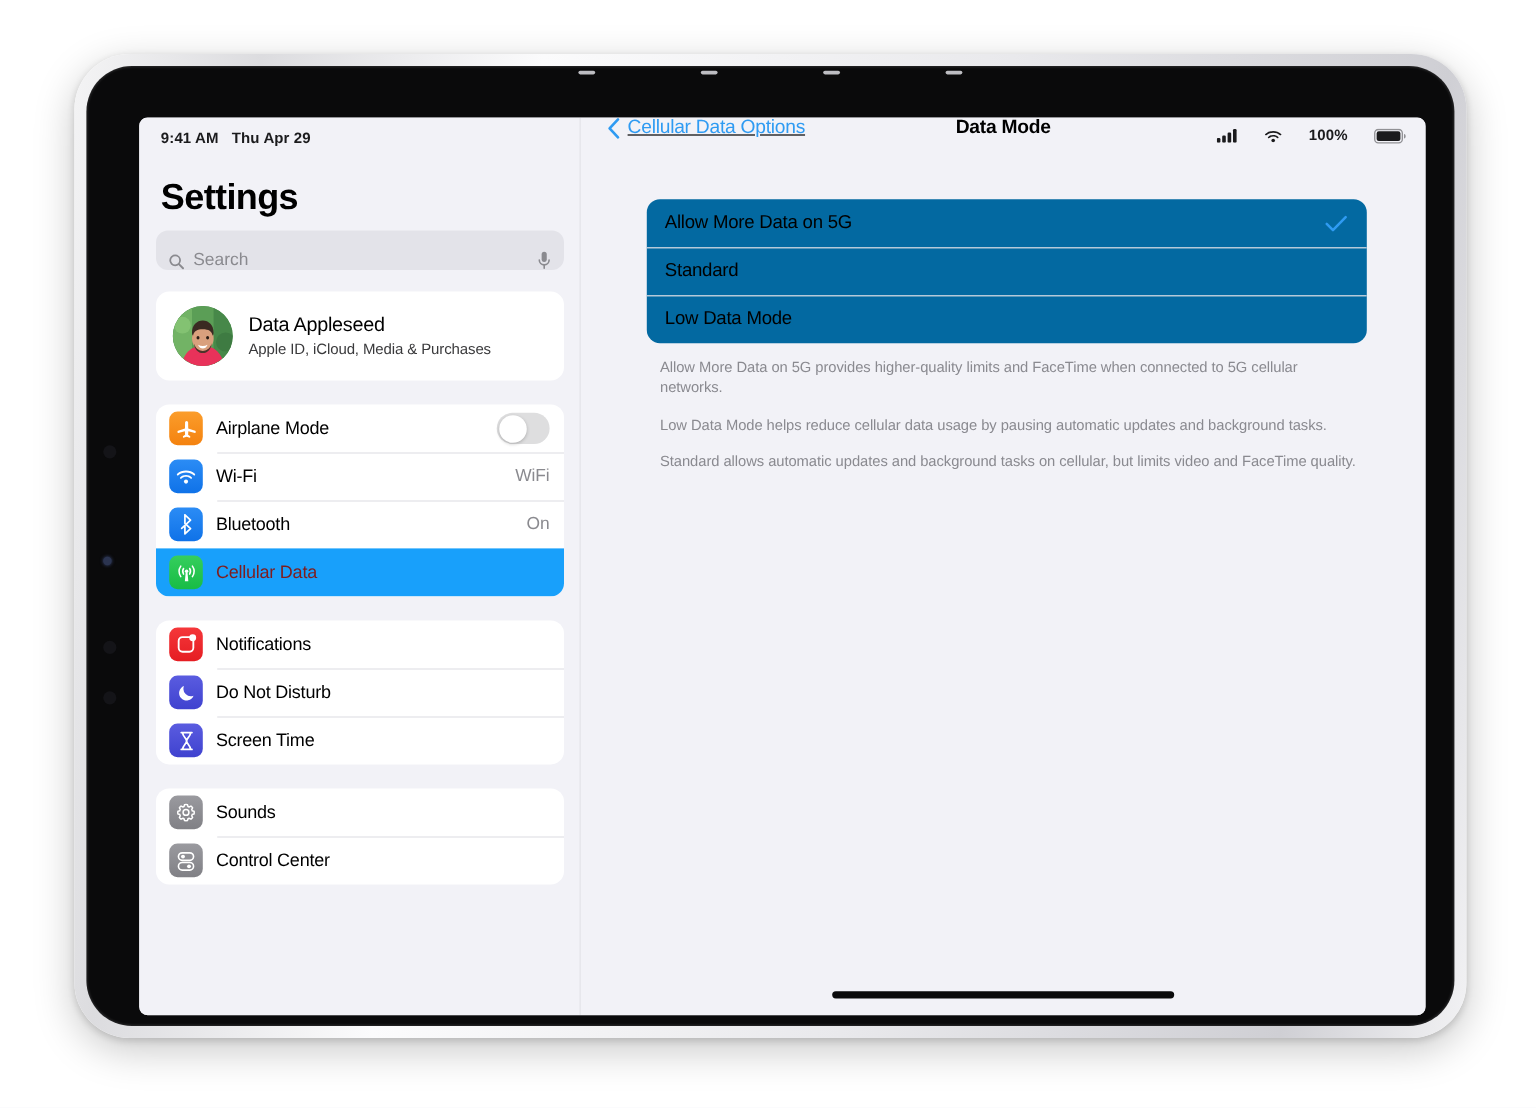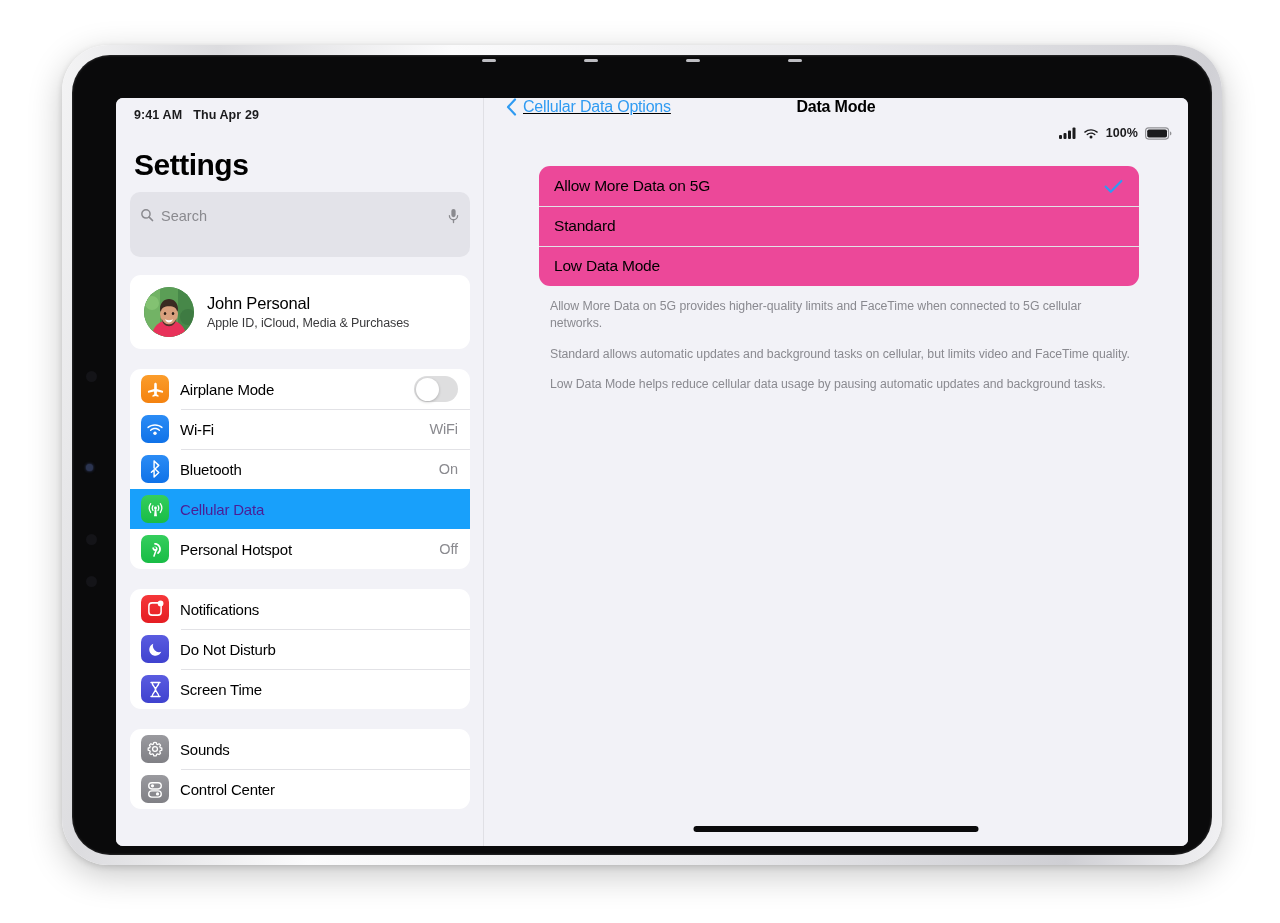--- a/index.html
+++ b/index.html
@@ -48,21 +48,21 @@
     padding:4px 14px 0 18px;font-size:12.5px;font-weight:bold;color:#1b1b1d;
     letter-spacing:.1px;
   }
   .sb-left{display:flex;gap:11px;align-items:center;}
   .settings-title{
     font-size:30px;font-weight:bold;color:#000;letter-spacing:-.5px;
     padding:20px 0 10px 18px;
   }
   .searchbar{
     margin:0 14px;height:33px;border-radius:10px;background:#e3e3e9;
-    display:flex;align-items:flex-start;padding:16px 10px;gap:7px;
+    display:flex;align-items:flex-end;padding:0 10px;gap:7px;
   }
   .searchbar .ph{color:#8a8a8f;font-size:14.5px;flex:1;}
   .profile-card{
     margin:18px 14px 0 14px;background:#fff;border-radius:11px;
     display:flex;align-items:center;gap:13px;padding:12px 14px;height:50px;
   }
   .avatar{
     width:50px;height:50px;border-radius:50%;flex:0 0 50px;overflow:hidden;
     background:#4c8f50;position:relative;
   }
@@ -77,21 +77,21 @@
   .row + .row::before{
     content:"";position:absolute;left:51px;right:0;top:0;height:1px;background:#e2e2e6;
   }
   .row.selected{background:#18a0fb;}
   .row.selected + .row::before,.row.selected::before{background:transparent;}
   .row-icon{
     width:28px;height:28px;border-radius:7px;flex:0 0 28px;
     display:flex;align-items:center;justify-content:center;color:#fff;
   }
   .row-label{font-size:15px;color:#000;letter-spacing:-.2px;flex:1;}
-  .row.selected .row-label{color:#4c1d95;}
+  .row.selected .row-label{color:#7f1d1d;}
   .row-value{font-size:14.5px;color:#8a8a8f;letter-spacing:-.1px;}
   .toggle{
     width:44px;height:26px;border-radius:13px;background:#dededf;position:relative;flex:0 0 44px;
   }
   .toggle .knob{
     position:absolute;top:1.5px;left:1.5px;width:23px;height:23px;border-radius:50%;
     background:#fff;box-shadow:0 1px 3px rgba(0,0,0,.22);
   }
 
   
@@ -107,21 +107,21 @@
   .detail{flex:1;height:100%;background:#f2f2f7;position:relative;overflow:hidden;}
   .nav-header{
     height:58px;display:flex;align-items:flex-start;position:relative;padding:0 22px;text-decoration:underline;
   }
   .back-btn{display:flex;align-items:center;gap:6px;color:#2f9bf2;font-size:16px;cursor:pointer;letter-spacing:-.2px;}
   .nav-title{
     position:absolute;left:0;right:0;text-align:center;font-size:16px;font-weight:bold;
     color:#000;letter-spacing:-.2px;pointer-events:none;
   }
   .opt-card{
-    margin:10px 49px 0 55px;background:#ec4899;border-radius:11px;overflow:hidden;
+    margin:10px 49px 0 55px;background:#0369a1;border-radius:11px;overflow:hidden;
   }
   .opt-row{
     height:40px;display:flex;align-items:center;padding:0 16px 0 15px;position:relative;
     font-size:15.5px;color:#000;letter-spacing:-.2px;
   }
   .opt-row + .opt-row::before{
     content:"";position:absolute;left:0;right:0;top:0;height:1px;background:#e2e2e6;
   }
   .opt-row .lbl{flex:1;}
   .check{color:#2f9bf2;font-size:18px;font-weight:bold;line-height:1;}
@@ -202,21 +202,21 @@
                   <ellipse cx="25" cy="27" rx="9" ry="10.5" fill="#d9a07d"></ellipse>
                   <path d="M16 22c0-6 4-10 9-10s9 4 9 10c0 1.5-.4 2.4-.9 2.6-.5-3.6-3.2-5.3-8.1-5.3-4.6 0-7.4 1.6-8.1 5.2-.6-.2-.9-1.1-.9-2.5z" fill="#3a2a22"></path>
                   <path d="M17.5 31c1.4 4.2 4.2 6.4 7.5 6.4s6.1-2.2 7.5-6.4c-.6 5.2-3.6 8.2-7.5 8.2s-6.9-3-7.5-8.2z" fill="#4a352a"></path>
                   <ellipse cx="21" cy="26.4" rx="1.25" ry="1.5" fill="#2a1c15"></ellipse>
                   <ellipse cx="29" cy="26.4" rx="1.25" ry="1.5" fill="#2a1c15"></ellipse>
                   <path d="M21 32.2c2.6 1.5 5.4 1.5 8 0-1 2.2-2.4 3.2-4 3.2s-3-1-4-3.2z" fill="#fff"></path>
                 </g>
               </svg>
             </div>
             <div style="flex:1;">
-              <div class="profile-name">John Personal</div>
+              <div class="profile-name">Data Appleseed</div>
               <div class="profile-sub">Apple ID, iCloud, Media &amp; Purchases</div>
             </div>
           </div>
 
           <div class="group">
 
             <div class="row">
               <span class="row-icon ic-orange">
                 <svg width="17" height="17" viewBox="0 0 20 20">
                     <path d="M18.4 11.6 11.6 9.4l-.1-5.7c0-.9-.7-1.6-1.5-1.6s-1.5.7-1.5 1.6l-.1 5.7-6.8 2.2c-.3.1-.5.4-.5.7v1c0 .4.3.6.7.5l6.5-1.5.2 3.3-1.8 1.2c-.2.1-.3.3-.3.5v.8c0 .3.2.5.5.4l3.1-.8 3.1.8c.3.1.5-.1.5-.4v-.8c0-.2-.1-.4-.3-.5l-1.8-1.2.2-3.3 6.5 1.5c.4.1.7-.1.7-.5v-1c0-.3-.2-.6-.5-.7z" fill="#fff"></path>
@@ -257,30 +257,20 @@
                   <path d="M16.7 3.2a9.2 9.2 0 0 1 0 10.3" fill="none" stroke="#fff" stroke-width="1.5" stroke-linecap="round"></path>
                   <path d="M8 5.6a5.2 5.2 0 0 0 0 5.5" fill="none" stroke="#fff" stroke-width="1.5" stroke-linecap="round"></path>
                   <path d="M14 5.6a5.2 5.2 0 0 1 0 5.5" fill="none" stroke="#fff" stroke-width="1.5" stroke-linecap="round"></path>
                   <circle cx="11" cy="8.3" r="1.7" fill="#fff"></circle>
                   <path d="M10.1 9.6h1.8L12.7 18h-3.4z" fill="#fff"></path>
                 </svg>
               </span>
               <span class="row-label">Cellular Data</span>
             </div>
 
-            <div class="row">
-              <span class="row-icon ic-green">
-                <svg width="18" height="18" viewBox="0 0 20 20">
-                  <path d="M10 3.4c3.6 0 6.6 3 6.6 6.6 0 2.1-1 4-2.6 5.2-.5.4-1.2.3-1.5-.2-.3-.5-.2-1.1.3-1.5 1.1-.9 1.8-2.2 1.8-3.5 0-2.6-2.1-4.6-4.6-4.6-1 0-1.6-1.9 0-2z" fill="#fff"></path>
-                  <path d="M10 7.1c1.6 0 2.9 1.3 2.9 2.9 0 .9-.4 1.7-1.1 2.2l-2.2 6.1c-.2.5-.8.6-1.2.3-.3-.3-.5-.7-.3-1.1l1.9-5.2c-1.8-.2-3-1.6-3-3.3 0-.6.4-1 1-1s1 .4 1 1c0 .6.5 1.1 1.1 1.1.6 0 1.1-.5 1.1-1.1S10.6 8 10 8c-.6 0-1-.4-1-.5s.4-.4 1-.4z" fill="#fff"></path>
-                </svg>
-              </span>
-              <span class="row-label">Personal Hotspot</span>
-              <span class="row-value">Off</span>
-            </div>
           </div>
 
           <div class="group">
             <div class="row">
               <span class="row-icon ic-red">
                 <svg width="18" height="18" viewBox="0 0 20 20">
                   <rect x="3.2" y="3.2" width="13.6" height="13.6" rx="3.6" fill="none" stroke="#fff" stroke-width="1.7"></rect>
                   <circle cx="16.2" cy="3.8" r="3.2" fill="#fff"></circle>
                 </svg>
               </span>
@@ -324,21 +314,21 @@
                   <circle cx="12.8" cy="15.5" r="1.8" fill="#fff"></circle>
                 </svg>
               </span>
               <span class="row-label">Control Center</span>
             </div>
           </div>
         </div>
 
         <div class="detail">
 
-          <div style="position:absolute;top:8px;right:16px;display:flex;align-items:center;gap:7px;margin-top:20px;">
+          <div style="position:absolute;top:8px;right:16px;display:flex;align-items:center;gap:22px;">
             <span>
               <svg width="17" height="12" viewBox="0 0 17 12">
                 <rect x="0" y="8" width="3" height="4" rx="1" fill="#1b1b1d"></rect>
                 <rect x="4.5" y="6" width="3" height="6" rx="1" fill="#1b1b1d"></rect>
                 <rect x="9" y="3.4" width="3" height="8.6" rx="1" fill="#1b1b1d"></rect>
                 <rect x="13.5" y="0.6" width="3" height="11.4" rx="1" fill="#1b1b1d"></rect>
               </svg>
             </span>
             <span>
               <svg width="16" height="12" viewBox="0 0 18 13">
@@ -381,22 +371,22 @@
             <div class="opt-row">
               <span class="lbl">Standard</span>
             </div>
             <div class="opt-row">
               <span class="lbl">Low Data Mode</span>
             </div>
           </div>
 
           <div class="footnote">
             <p>Allow More Data on 5G provides higher-quality limits and FaceTime when connected to 5G cellular networks.</p>
+            <p>Low Data Mode helps reduce cellular data usage by pausing automatic updates and background tasks.</p>
             <p>Standard allows automatic updates and background tasks on cellular, but limits video and FaceTime quality.</p>
-            <p>Low Data Mode helps reduce cellular data usage by pausing automatic updates and background tasks.</p>
           </div>
 
           <div class="home-indicator"></div>
         </div>
 
       </div>
     </div>
   </div>
 </div>
 

